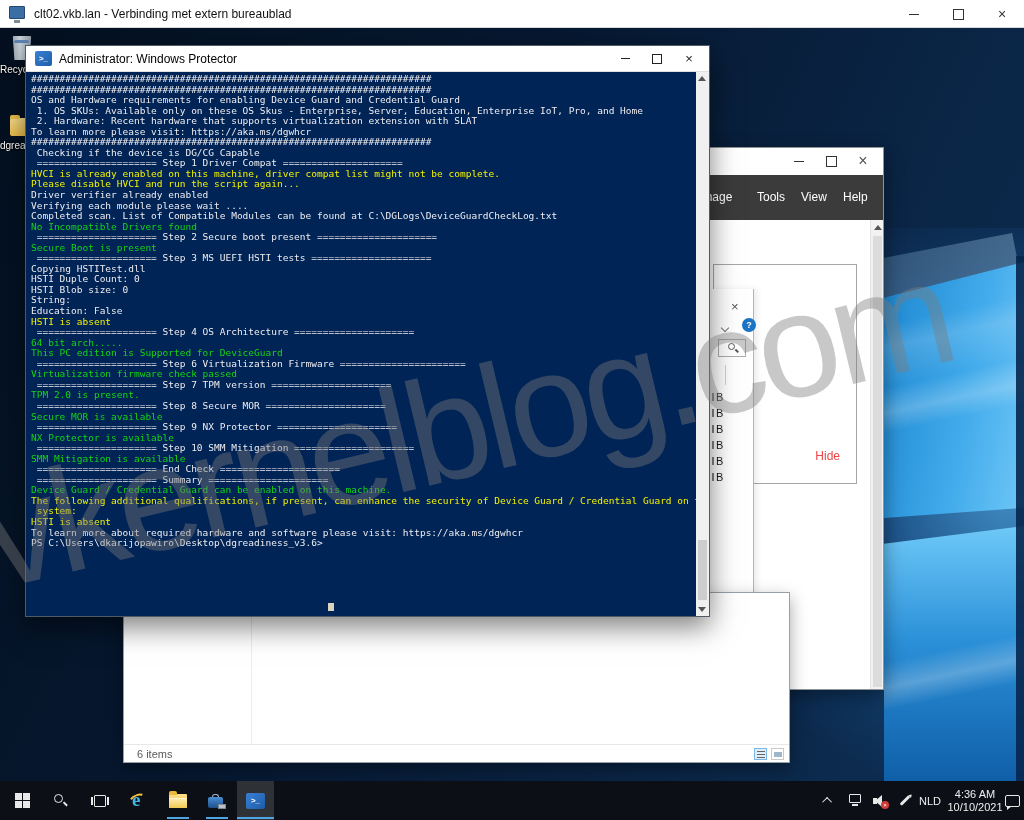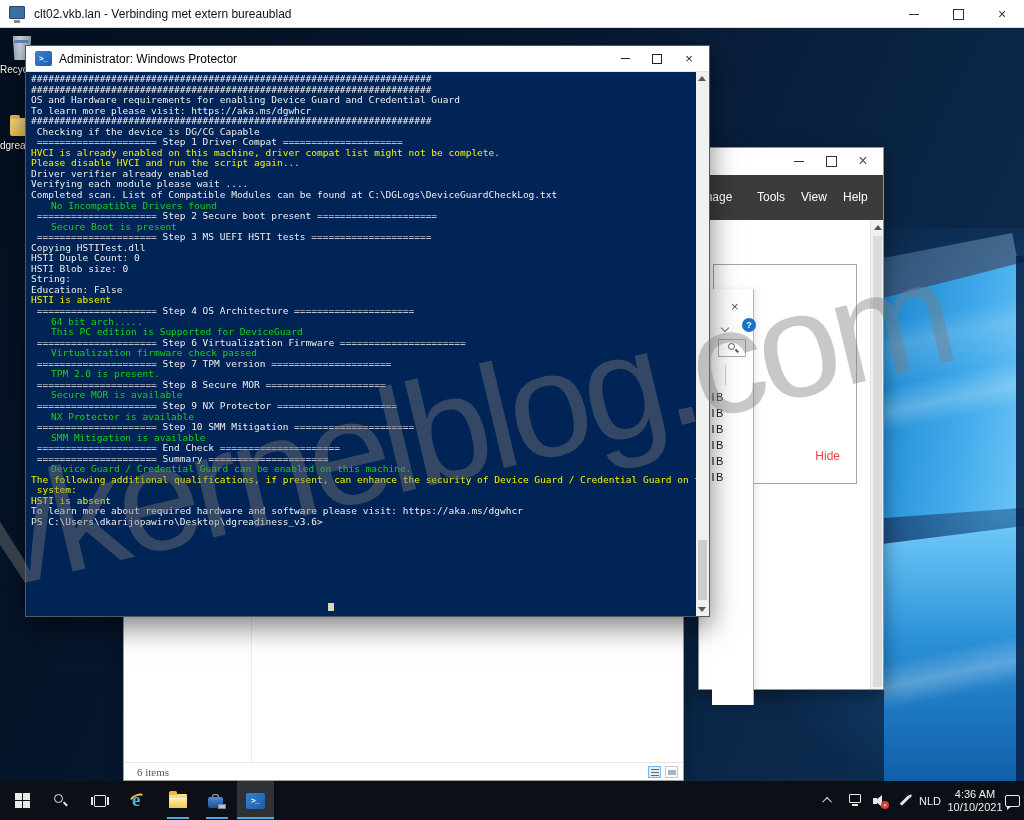--- a/index.html
+++ b/index.html
@@ -70,31 +70,31 @@
   #ps-titlebar { left:0; top:0; width:100%; height:26px; background:#fff; border-bottom:1px solid #e0e0e0; }
   #ps-icon { left:9px; top:5px; width:17px; height:15px; border-radius:2px; background:linear-gradient(135deg,#3a7fd5,#1d5fa8); color:#fff; font-size:8px; font-weight:bold; display:flex; align-items:center; justify-content:center; }
   #ps-title { left:33px; top:6px; font-size:12px; color:#000; white-space:nowrap; }
   #ps-caps { right:4px; top:0; display:flex; position:absolute; }
   .ps-cap { width:32px; height:25px; display:flex; align-items:center; justify-content:center; color:#222; }
   .ps-cap.min:after { content:""; width:9px; height:1px; background:#222; }
   .ps-cap.max:after { content:""; width:8px; height:8px; border:1px solid #222; }
   .ps-cap.cls { font-size:13px; }
   #console { left:0; top:26px; right:13px; bottom:0; overflow:hidden; padding:2px 0 0 5px; }
   .ln { white-space:pre; font-family:"DejaVu Sans Mono",monospace; font-size:9.5px; line-height:10.55px; letter-spacing:0; }
-  .ln.w { color:#eeedf0; } .ln.y { color:#f2f200; } .ln.g { color:#14d414;margin-left:20px; }
+  .ln.w { color:#eeedf0; } .ln.y { color:#f2f200; } .ln.g { color:#14d414; }
   #cursor { left:302px; top:557px; width:6px; height:8px; background:#d8d4be; }
   #ps-scroll { right:0; top:26px; width:13px; bottom:0; background:#f0f0f0; }
   .arrow-up { position:absolute; width:0; height:0; border-left:4px solid transparent; border-right:4px solid transparent; border-bottom:5px solid #555; }
   .arrow-down { position:absolute; width:0; height:0; border-left:4px solid transparent; border-right:4px solid transparent; border-top:5px solid #555; }
   #ps-scroll .arrow-up { left:2px; top:4px; }
   #ps-scroll .arrow-down { left:2px; bottom:4px; }
   #ps-scroll-thumb { left:2px; bottom:16px; width:9px; height:60px; background:#cdcdcd; }
 
   
-  #explorer { left:123px; top:582px; width:561px; height:171px; background:#fff; border:1px solid #98a0a8; box-shadow:0 6px 16px rgba(0,0,0,.35); z-index:3;font-family:Liberation Serif, serif; }
+  #explorer { left:123px; top:564px; width:667px; height:171px; background:#fff; border:1px solid #98a0a8; box-shadow:0 6px 16px rgba(0,0,0,.35); z-index:3; }
   #exp-colline { left:127px; top:0; width:1px; bottom:18px; background:#ececec; }
   #exp-status { left:0; right:0; bottom:0; height:18px; border-top:1px solid #e8e8e8; background:#fff; }
   #exp-count { left:13px; top:3px; font-size:11px; color:#5a5a5a; }
   #exp-view-details { right:22px; top:3px; width:13px; height:12px; border:1px solid #7ab8e8; background:#ddeefa; }
   #exp-view-details i { position:absolute; left:2px; width:8px; height:1px; background:#666; }
   #exp-view-details i:nth-child(1){ top:2px; } #exp-view-details i:nth-child(2){ top:5px; } #exp-view-details i:nth-child(3){ top:8px; }
   #exp-view-thumb { right:5px; top:3px; width:13px; height:12px; border:1px solid #c9c9c9; background:#fff; }
   #exp-view-thumb:after { content:""; position:absolute; left:2px; top:3px; width:8px; height:5px; background:#9db8cc; }
 
   
@@ -235,20 +235,22 @@
         <div id="ps-caps">
           <div class="ps-cap min"></div>
           <div class="ps-cap max"></div>
           <div class="ps-cap cls">×</div>
         </div>
       </div>
       <div id="console" class="abs">
           <div class="ln w">######################################################################</div>
           <div class="ln w">######################################################################</div>
           <div class="ln w">OS and Hardware requirements for enabling Device Guard and Credential Guard</div>
+          <div class="ln w"> 1. OS SKUs: Available only on these OS Skus - Enterprise, Server, Education, Enterprise IoT, Pro, and Home</div>
+          <div class="ln w"> 2. Hardware: Recent hardware that supports virtualization extension with SLAT</div>
           <div class="ln w">To learn more please visit: https://aka.ms/dgwhcr</div>
           <div class="ln w">######################################################################</div>
           <div class="ln w"></div>
           <div class="ln w"></div>
           <div class="ln w"> Checking if the device is DG/CG Capable</div>
           <div class="ln w"> ===================== Step 1 Driver Compat =====================</div>
           <div class="ln y">HVCI is already enabled on this machine, driver compat list might not be complete.</div>
           <div class="ln y">Please disable HVCI and run the script again...</div>
           <div class="ln w">Driver verifier already enabled</div>
           <div class="ln w">Verifying each module please wait ....</div>

